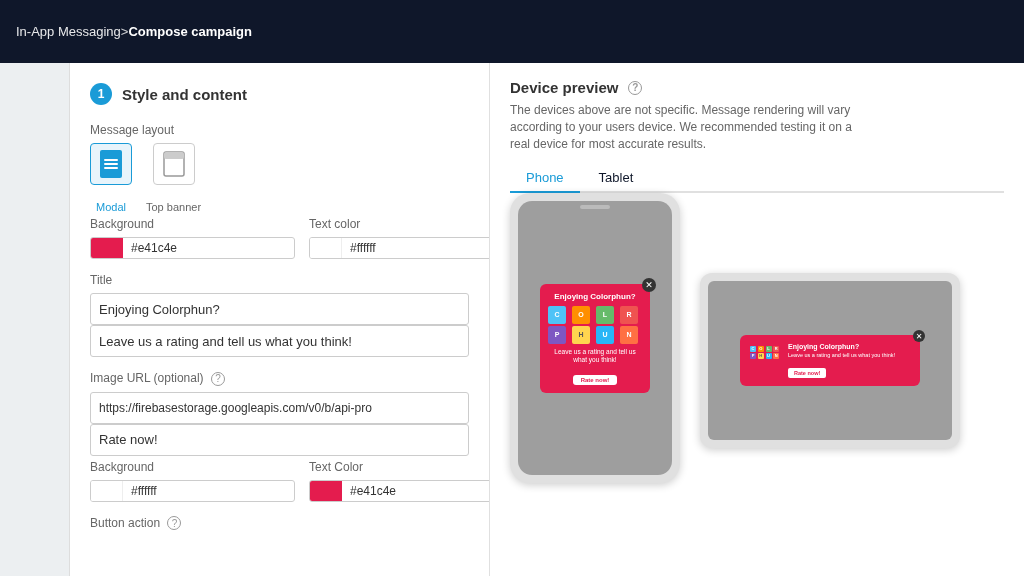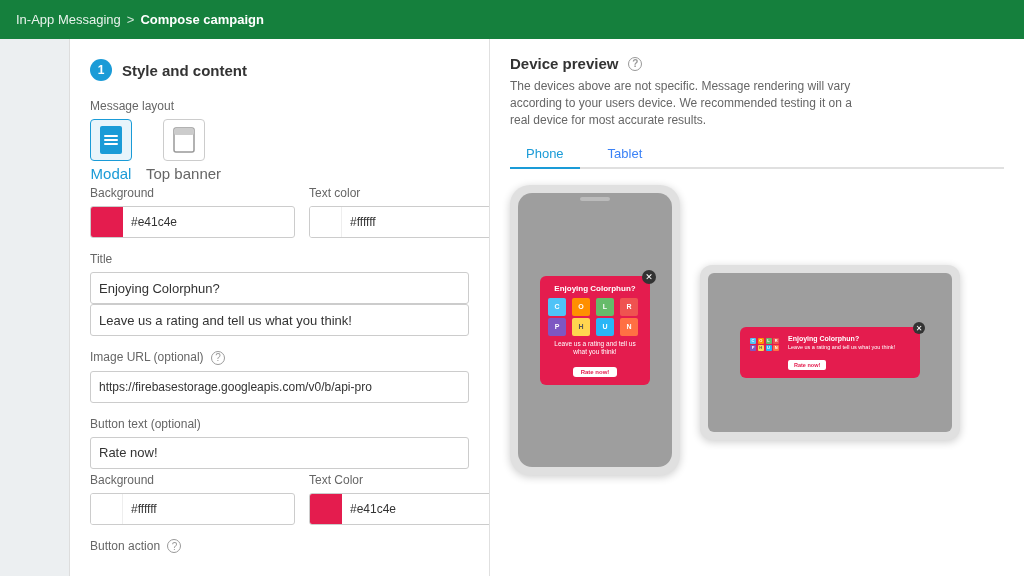--- a/index.html
+++ b/index.html
@@ -1,25 +1,24 @@
 <!DOCTYPE html>
 <html><head>
   <meta charset="utf-8">
   <style>
     * { box-sizing: border-box; margin: 0; padding: 0; }
     body { font-family: 'Segoe UI', Arial, sans-serif; font-size: 13px; background: #f5f5f5; color: #333; }
 
     .top-bar {
-      background: #15803d;
-      color: white;
-      padding: 12px 16px;
+      background: #0f172a;
+      color: white;
+      padding: 24px 16px;
       font-size: 13px;
       display: flex;
       align-items: center;
-      gap: 6px;
     }
     .top-bar .breadcrumb-sep { opacity: 0.8; }
     .top-bar .breadcrumb-link { color: white; text-decoration: none; opacity: 0.9; }
     .top-bar .breadcrumb-current { font-weight: 700; }
 
     .main-content {
       display: flex;
       flex-direction: row;
       background: white;
     }
@@ -73,23 +72,23 @@
 
     .layout-options {
       display: flex;
       gap: 14px;
       margin-bottom: 4px;
     }
     .layout-option {
       display: flex;
       flex-direction: column;
       align-items: center;
-      gap: 4px;
+      gap: 16px;
       cursor: pointer;
-      font-size: 15px;
+      font-size: 11px;
       color: #666;
     }
     .layout-option.active { color: #1a9bd7; }
     .layout-icon {
       width: 42px;
       height: 42px;
       border: 1px solid #ccc;
       border-radius: 4px;
       display: flex;
       align-items: center;
@@ -126,21 +125,21 @@
       margin-top: 4px;
     }
     .color-field {
       flex: 1;
     }
     .color-input-row {
       display: flex;
       border: 1px solid #ccc;
       border-radius: 3px;
       overflow: hidden;
-      height: 32px;
+      height: 22px;
       align-items: center;
     }
     .color-swatch {
       width: 32px;
       height: 100%;
       flex-shrink: 0;
     }
     .color-hex-input {
       flex: 1;
       border: none;
@@ -205,28 +204,27 @@
     .preview-desc {
       font-size: 12px;
       color: #666;
       margin-bottom: 12px;
       max-width: 360px;
       line-height: 1.4;
     }
 
     .device-tabs {
       display: flex;
-      gap: 12px;
+      gap: 3px;
       border-bottom: 2px solid #e0e0e0;
-      margin-bottom: 16px;
     }
     .device-tab {
       padding: 6px 16px;
       font-size: 13px;
-      color: #3b82f6;
+      color: #0f172a;
       cursor: pointer;
       border-bottom: 2px solid transparent;
       margin-bottom: -2px;
     }
     .device-tab.active {
       color: #1a9bd7;
       border-bottom-color: #1a9bd7;
       font-weight: 500;
     }
 
@@ -502,21 +500,20 @@
     <input type="text" class="text-input" value="Leave us a rating and tell us what you think!" style="">
 
     
     <div class="field-label">
       <span>Image URL (optional)</span>
       <span class="help-icon">?</span>
     </div>
     <input type="text" class="url-input" value="https://firebasestorage.googleapis.com/v0/b/api-pro" style="">
 
     
-    <div class="field-label">Button text (optional)</div>
     <input type="text" class="text-input" value="Rate now!" style="">
 
     
     <div class="color-row">
       <div class="color-field">
         <div class="field-label">Background</div>
         <div class="color-input-row">
           <div class="color-swatch" style="background:#ffffff;border-right:1px solid #eee;"></div>
           <input type="text" class="color-hex-input" value="#ffffff" style="">
         </div>

